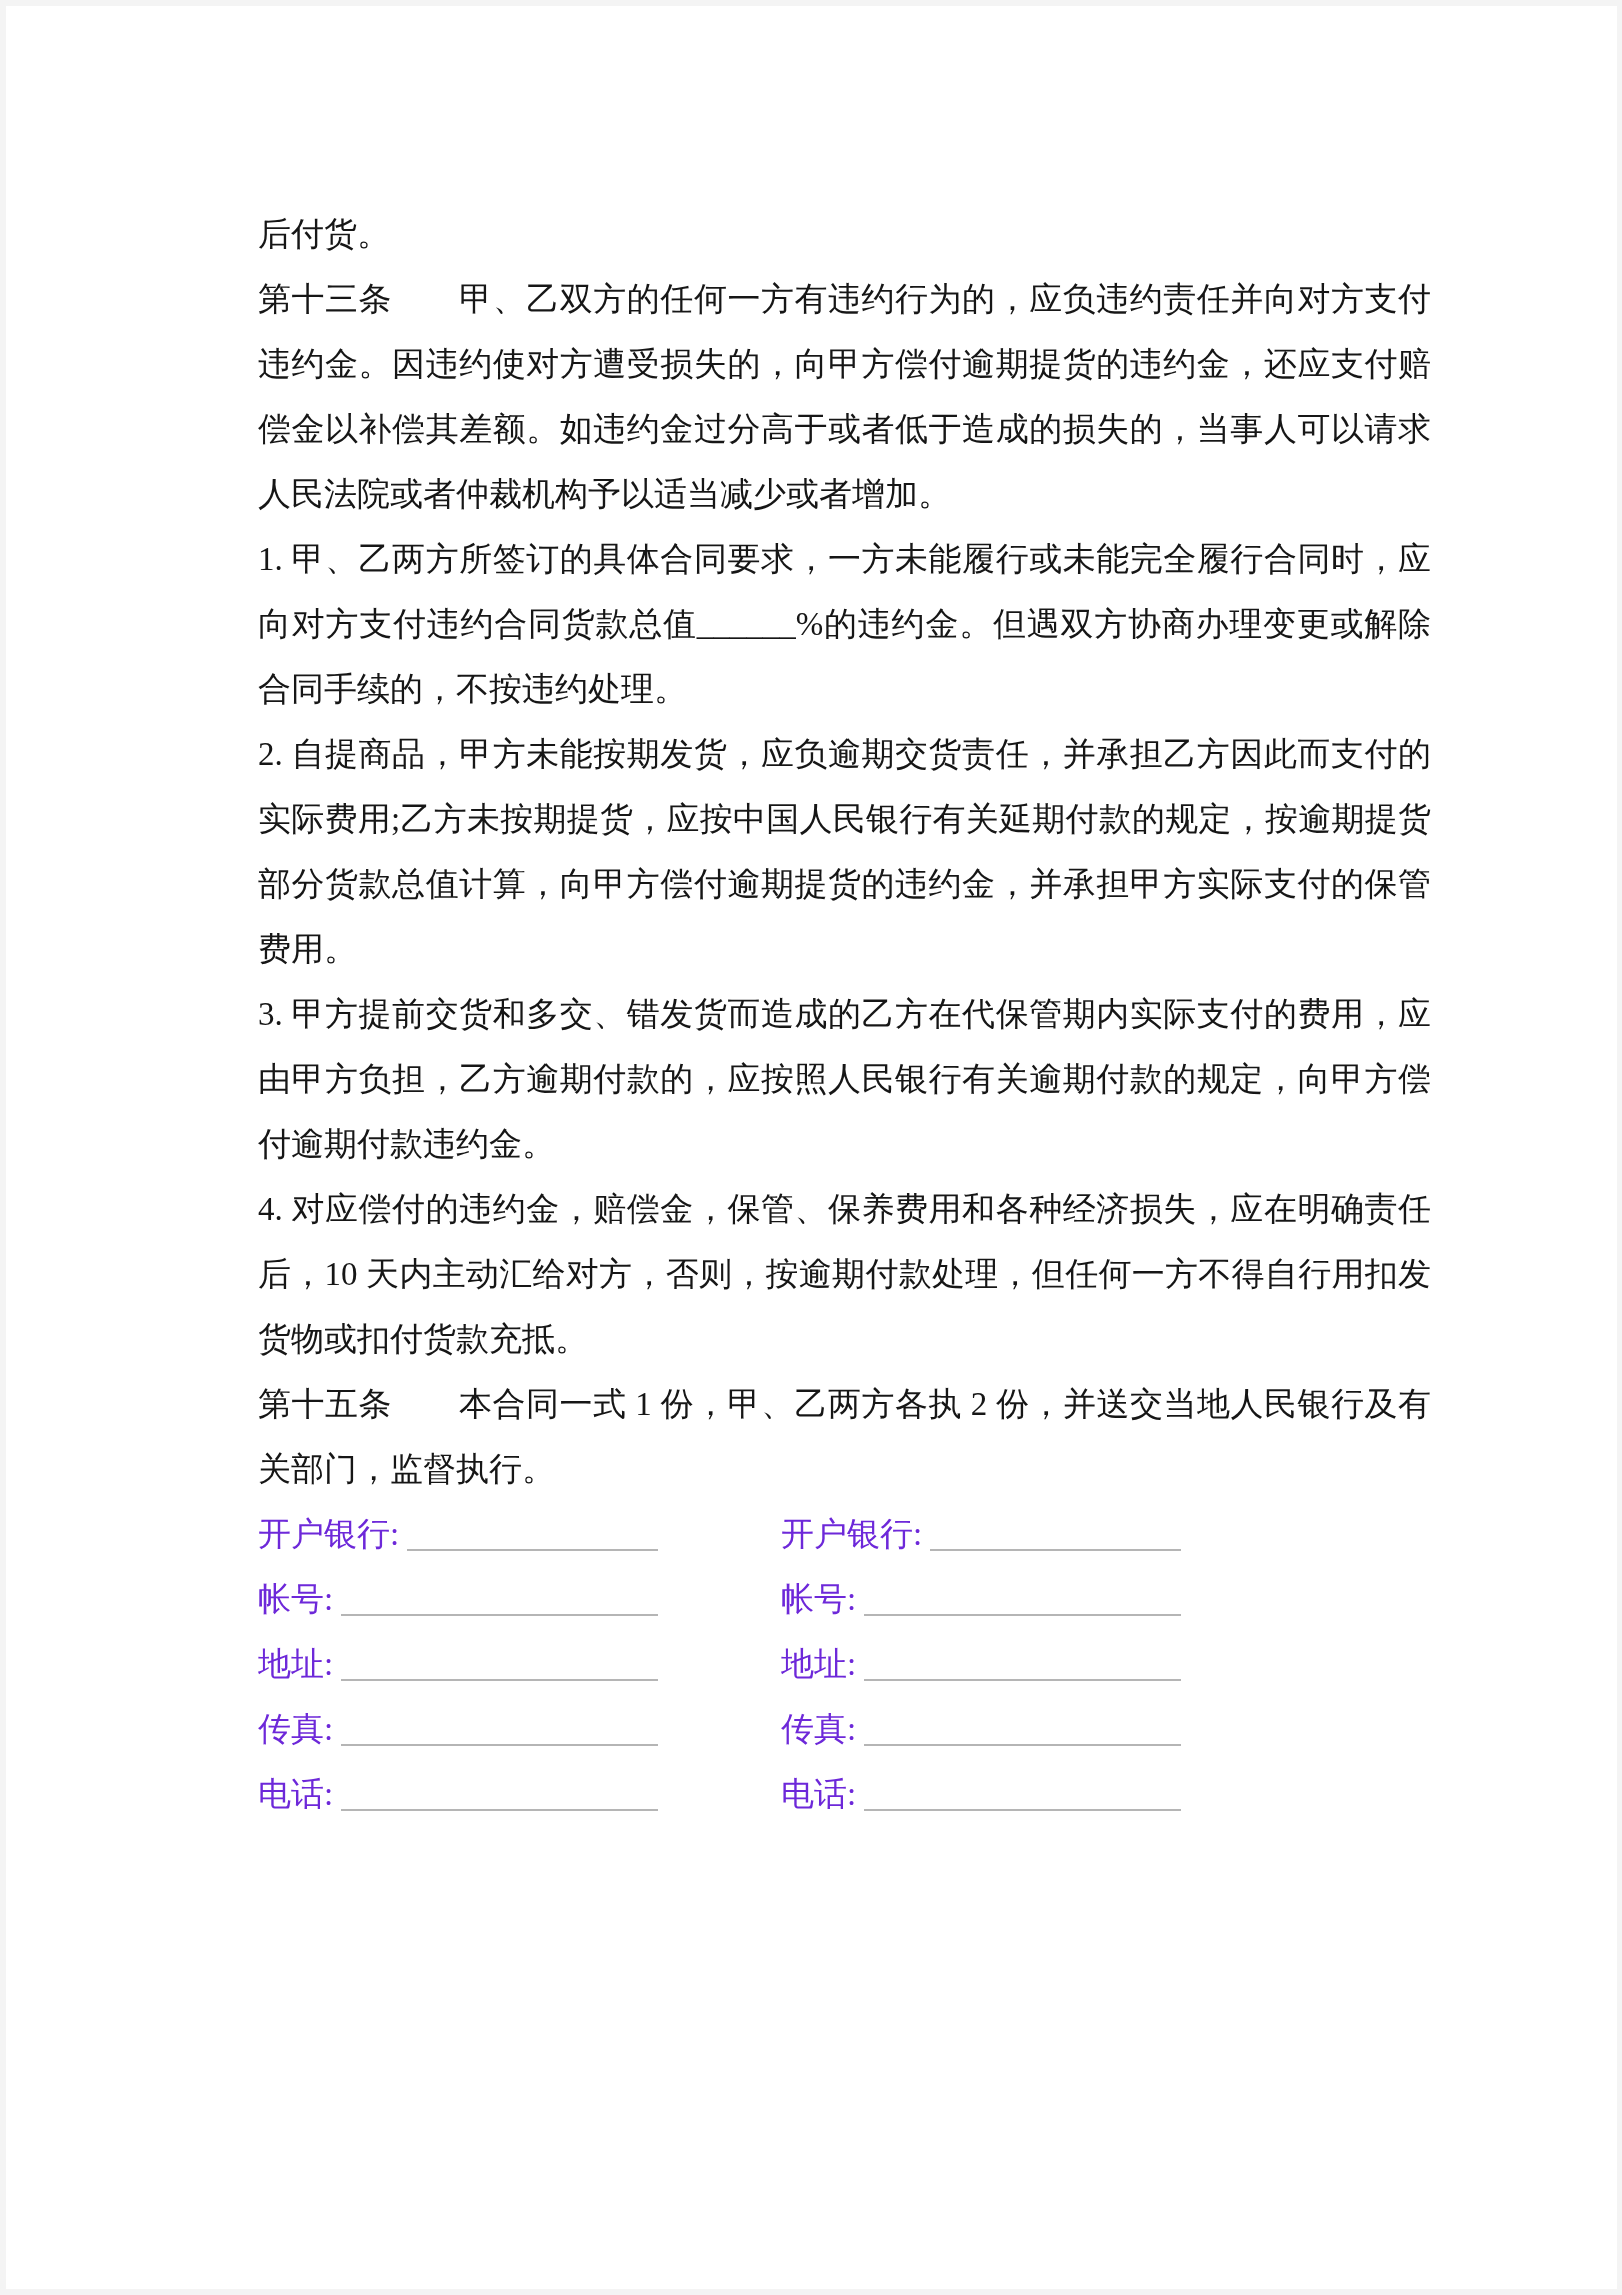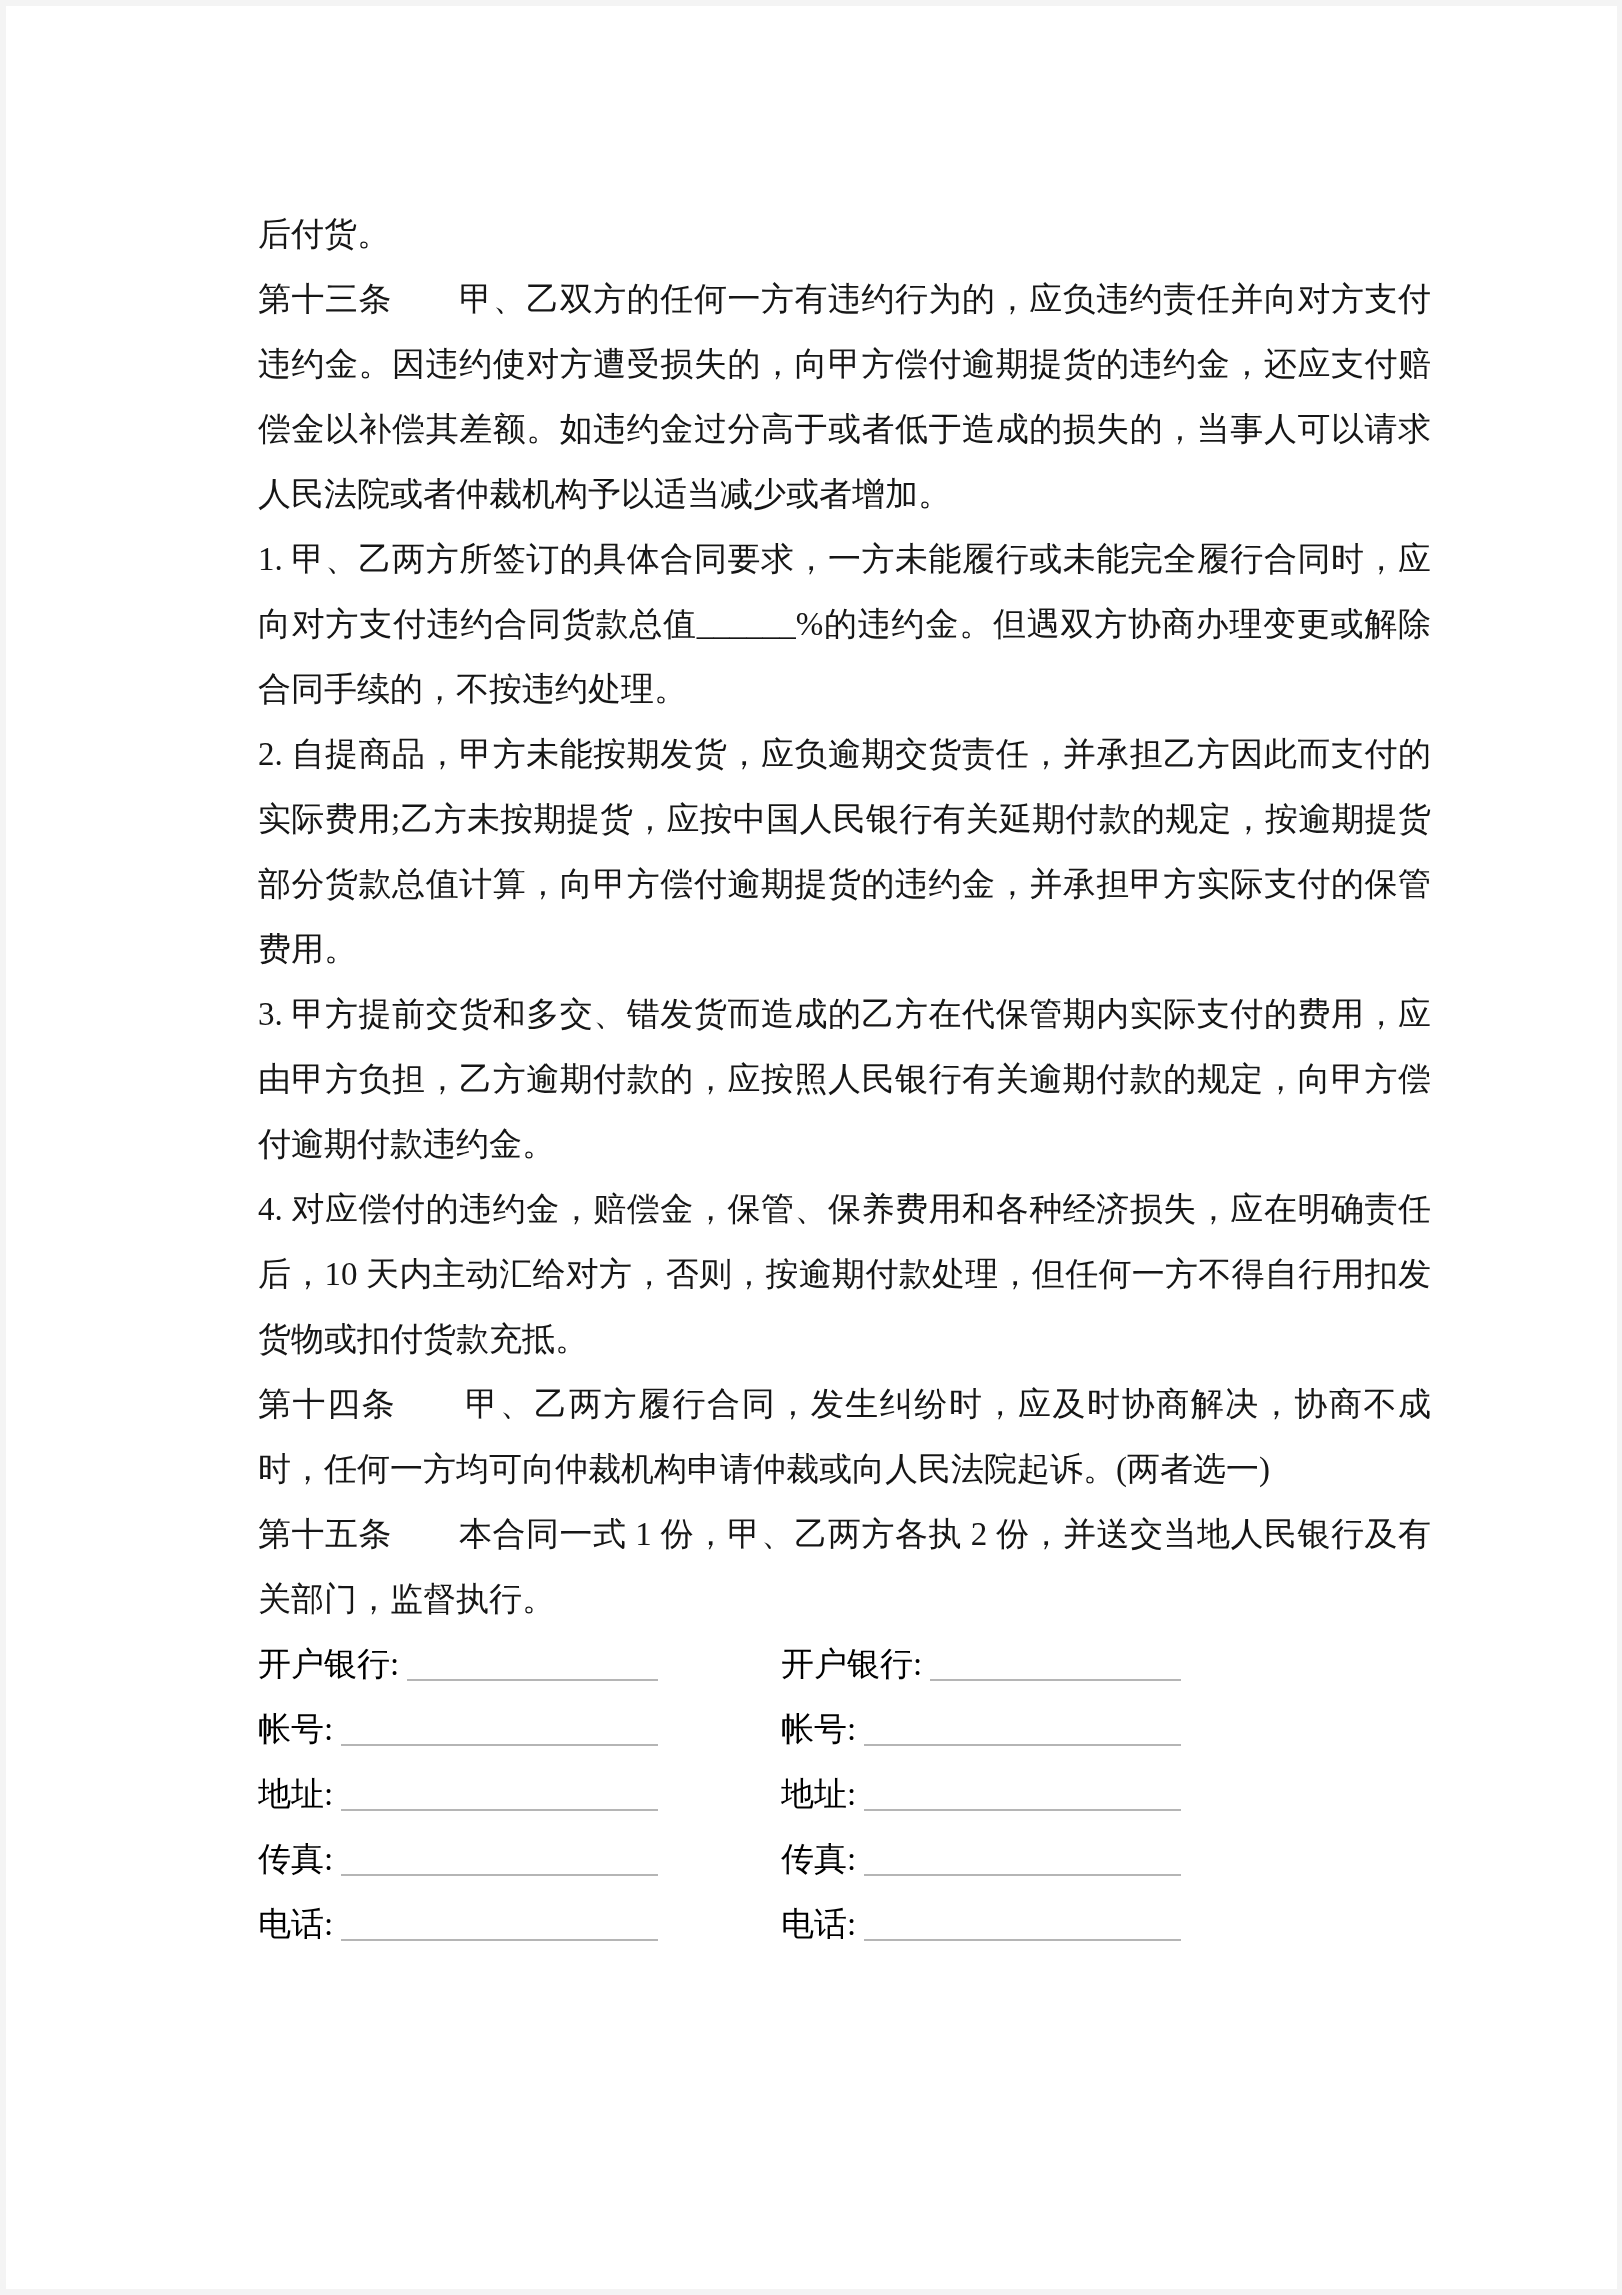--- a/index.html
+++ b/index.html
@@ -33,42 +33,41 @@
   .form-col.right { margin-left: 123px; }
   .form-row {
     display: flex;
     align-items: flex-end;
     height: 65px;
   }
   .form-label {
     font-size: 33px;
     line-height: 65px;
     white-space: nowrap;
-    color: #000000;
+    color: #6d28d9;
   }
   .form-line {
     flex: 1;
     border-bottom: 2px solid #b5b5b5;
     margin: 0 0 15.7px 7.9px;
     min-width: 79px;
   }
 </style>
 </head>
 <body>
 
 <div class="page">
   <div class="doc-body">
 
     <p class="para">后付货。</p>
     <p class="para">第十三条　　甲、乙双方的任何一方有违约行为的，应负违约责任并向对方支付违约金。因违约使对方遭受损失的，向甲方偿付逾期提货的违约金，还应支付赔偿金以补偿其差额。如违约金过分高于或者低于造成的损失的，当事人可以请求人民法院或者仲裁机构予以适当减少或者增加。</p>
     <p class="para">1. 甲、乙两方所签订的具体合同要求，一方未能履行或未能完全履行合同时，应向对方支付违约合同货款总值______%的违约金。但遇双方协商办理变更或解除合同手续的，不按违约处理。</p>
     <p class="para">2. 自提商品，甲方未能按期发货，应负逾期交货责任，并承担乙方因此而支付的实际费用;乙方未按期提货，应按中国人民银行有关延期付款的规定，按逾期提货部分货款总值计算，向甲方偿付逾期提货的违约金，并承担甲方实际支付的保管费用。</p>
     <p class="para">3. 甲方提前交货和多交、错发货而造成的乙方在代保管期内实际支付的费用，应由甲方负担，乙方逾期付款的，应按照人民银行有关逾期付款的规定，向甲方偿付逾期付款违约金。</p>
     <p class="para">4. 对应偿付的违约金，赔偿金，保管、保养费用和各种经济损失，应在明确责任后，10 天内主动汇给对方，否则，按逾期付款处理，但任何一方不得自行用扣发货物或扣付货款充抵。</p>
-    <p class="para">第十四条　　甲、乙两方履行合同，发生纠纷时，应及时协商解决，协商不成时，任何一方均可向仲裁机构申请仲裁或向人民法院起诉。(两者选一)</p>
     <p class="para">第十五条　　本合同一式 1 份，甲、乙两方各执 2 份，并送交当地人民银行及有关部门，监督执行。</p>
 
     <div class="bank-form">
 
       <div class="form-col">
         <div class="form-row">
           <span class="form-label">开户银行:</span>
           <span class="form-line"></span>
         </div>
         <div class="form-row">

